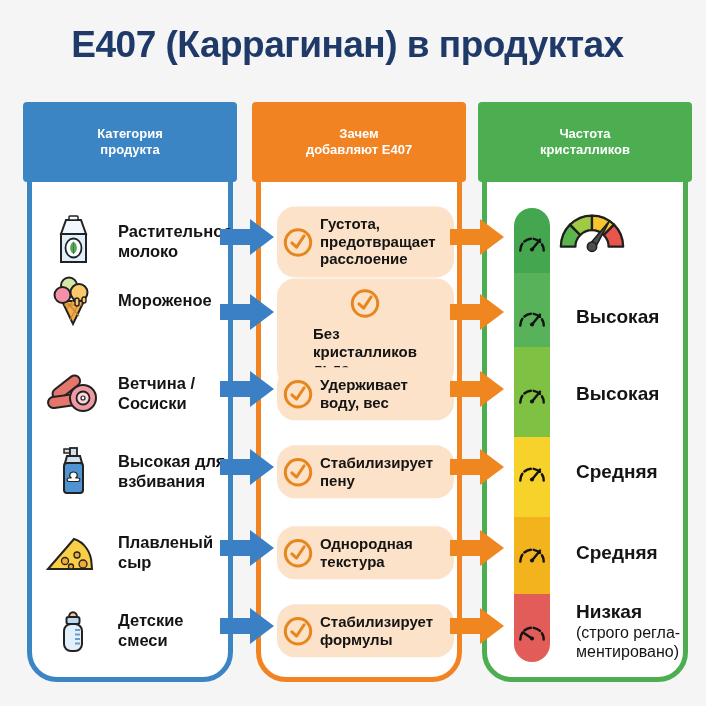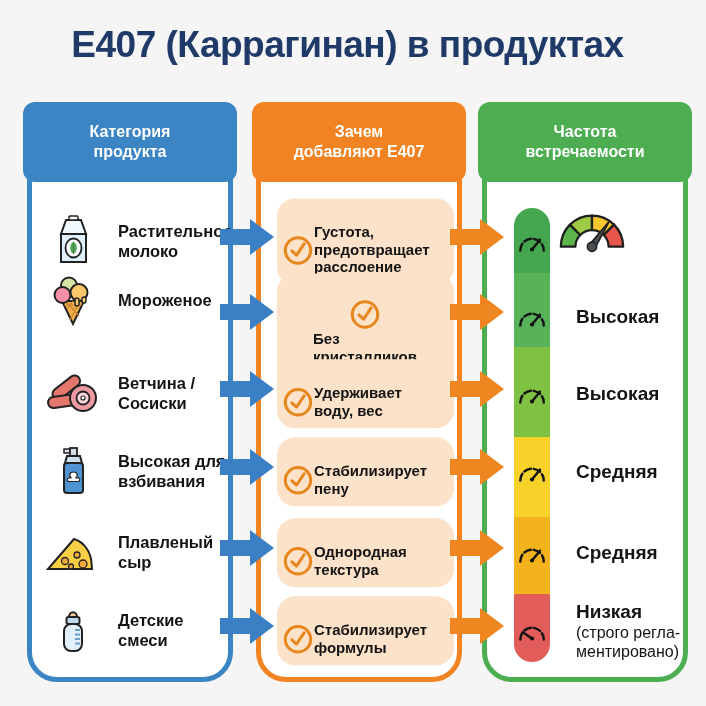--- a/index.html
+++ b/index.html
@@ -2,26 +2,26 @@
 <html><head>
 <meta charset="utf-8">
 <style>
   html,body{margin:0;padding:0}
   body{width:706px;height:706px;overflow:hidden;font-family:"Liberation Sans","DejaVu Sans",sans-serif}
   .canvas{position:relative;width:706px;height:706px}
   [data-bind]{white-space:pre-line}
   .title{position:absolute;left:0;right:11px;top:24px;text-align:center;font-size:37px;font-weight:700;letter-spacing:-.5px}
   .panel{position:absolute;top:140px;height:542px;width:206px;background:#fff;border:5px solid #999;border-radius:30px;box-sizing:border-box;z-index:1}
   .p-cat{left:27px}.p-rea{left:256px}.p-fre{left:482px}
-  .hdr{position:absolute;top:102px;height:80px;width:214px;border-radius:12px;z-index:3;display:flex;align-items:center;justify-content:center;text-align:center;color:#fff;font-weight:700;font-size:16px;line-height:1.22}
+  .hdr{position:absolute;top:102px;height:80px;width:214px;border-radius:4px;z-index:3;display:flex;align-items:center;justify-content:center;text-align:center;color:#fff;font-weight:700;font-size:13px;line-height:1.22}
   .h-cat{left:23px}.h-rea{left:252px}.h-fre{left:478px}
   .cat-row{position:absolute;left:12px;width:192px;transform:translateY(-50%);display:flex;align-items:center;gap:16px;z-index:2}
   .icon58{width:58px;height:58px;flex:0 0 58px}
   .cat-row .lbl{font-size:16.5px;font-weight:700;line-height:1.2;color:#141414}
-  .pill{position:absolute;left:16px;width:177px;transform:translateY(-50%);display:flex;align-items:center;border-radius:18px;padding:25px 6px 9px 5px;box-sizing:border-box;z-index:2}
+  .pill{position:absolute;left:16px;width:177px;transform:translateY(-50%);display:flex;align-items:center;gap:6px;border-radius:18px;padding:9px 6px 9px 5px;box-sizing:border-box;z-index:2}
   .pill .txt{font-size:15px;font-weight:700;line-height:1.18;color:#141414}
   .chk{flex:0 0 32px;width:32px;height:32px}
   .arrow{position:absolute;width:56px;height:42px;transform:translateY(-50%);z-index:4}
   .scale{position:absolute;left:27px;top:63px;width:36px;height:454px;border-radius:18px;overflow:hidden;z-index:2}
   .seg{width:100%}
   .g-ico{position:absolute;left:3px;width:30px;height:26px;z-index:2}
   .spd{position:absolute;left:66px;top:56px;width:78px;height:54px;z-index:2}
   .f-lab{position:absolute;left:89px;width:112px;transform:translateY(-50%);z-index:2}
   .f-lab .nm{font-size:19px;font-weight:700;color:#141414;line-height:1.15}
   .f-lab .nt{font-size:16px;font-weight:400;color:#141414;line-height:1.2}
@@ -35,21 +35,21 @@
 
   <div class="panel p-cat" style="border-color: rgb(60, 133, 197);"></div>
   <div class="panel p-rea" style="border-color: rgb(242, 131, 34);"></div>
   <div class="panel p-fre" style="border-color: rgb(76, 173, 81);"></div>
 
   <div class="hdr h-cat" data-bind="columns.categories.header" style="background-color: rgb(60, 133, 197);">Категория
 продукта</div>
   <div class="hdr h-rea" data-bind="columns.reasons.header" style="background-color: rgb(242, 131, 34);">Зачем
 добавляют E407</div>
   <div class="hdr h-fre" data-bind="columns.frequency.header" style="background-color: rgb(76, 173, 81);">Частота
-встречаемости</div>
+кристалликов</div>
 
   <div class="panel p-cat" style="border-color:transparent;background:transparent;z-index:2">
 
     <div class="cat-row" style="top:97px">
       <svg class="icon58" viewBox="0 0 58 58">
         <path d="M17,21 L22,7 L37,7 L42,21 Z" fill="#f2f9fe" stroke="#222" stroke-width="2"></path>
         <rect x="25" y="3" width="9" height="4" rx="1" fill="#fff" stroke="#222" stroke-width="1.5"></rect>
         <rect x="17" y="21" width="25" height="28" fill="#dff0fa" stroke="#222" stroke-width="2"></rect>
         <ellipse cx="29.5" cy="35" rx="8" ry="9.5" fill="#fff" stroke="#222" stroke-width="1.8"></ellipse>
         <path d="M29.5,28.5 C34,31.5 34,38.5 29.5,41 C25,38.5 25,31.5 29.5,28.5 Z" fill="#57a65a"></path>

